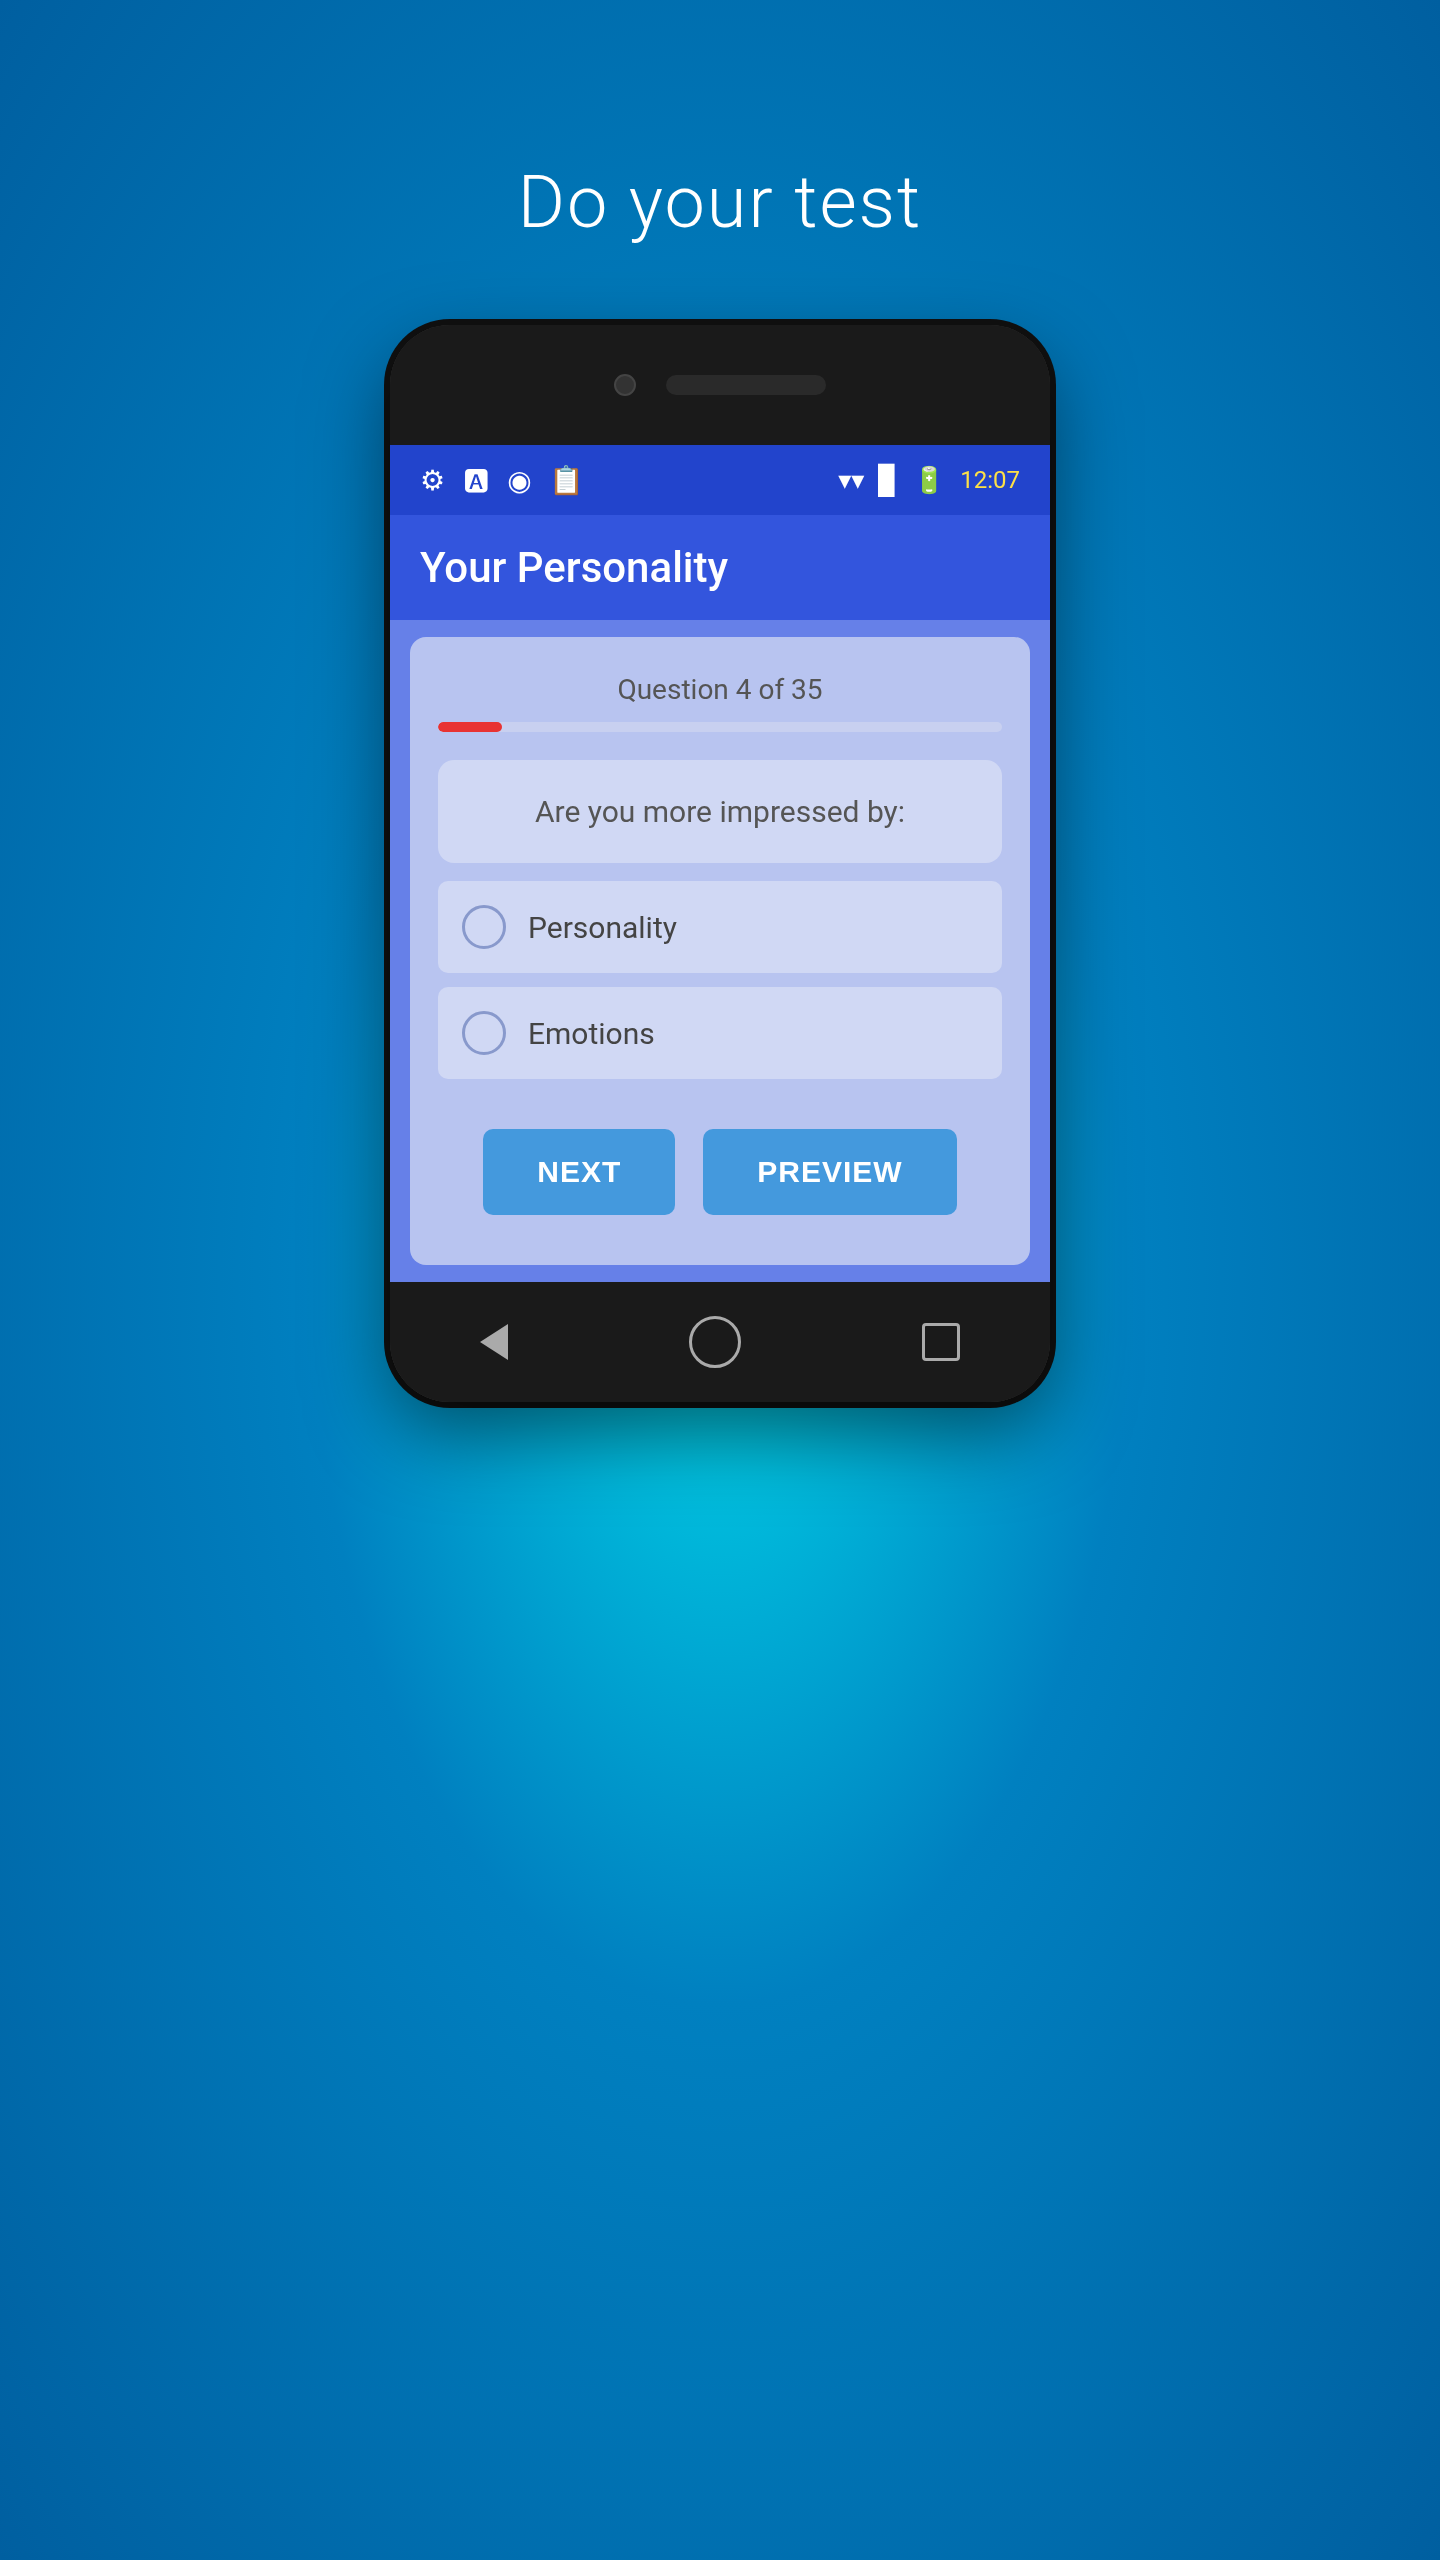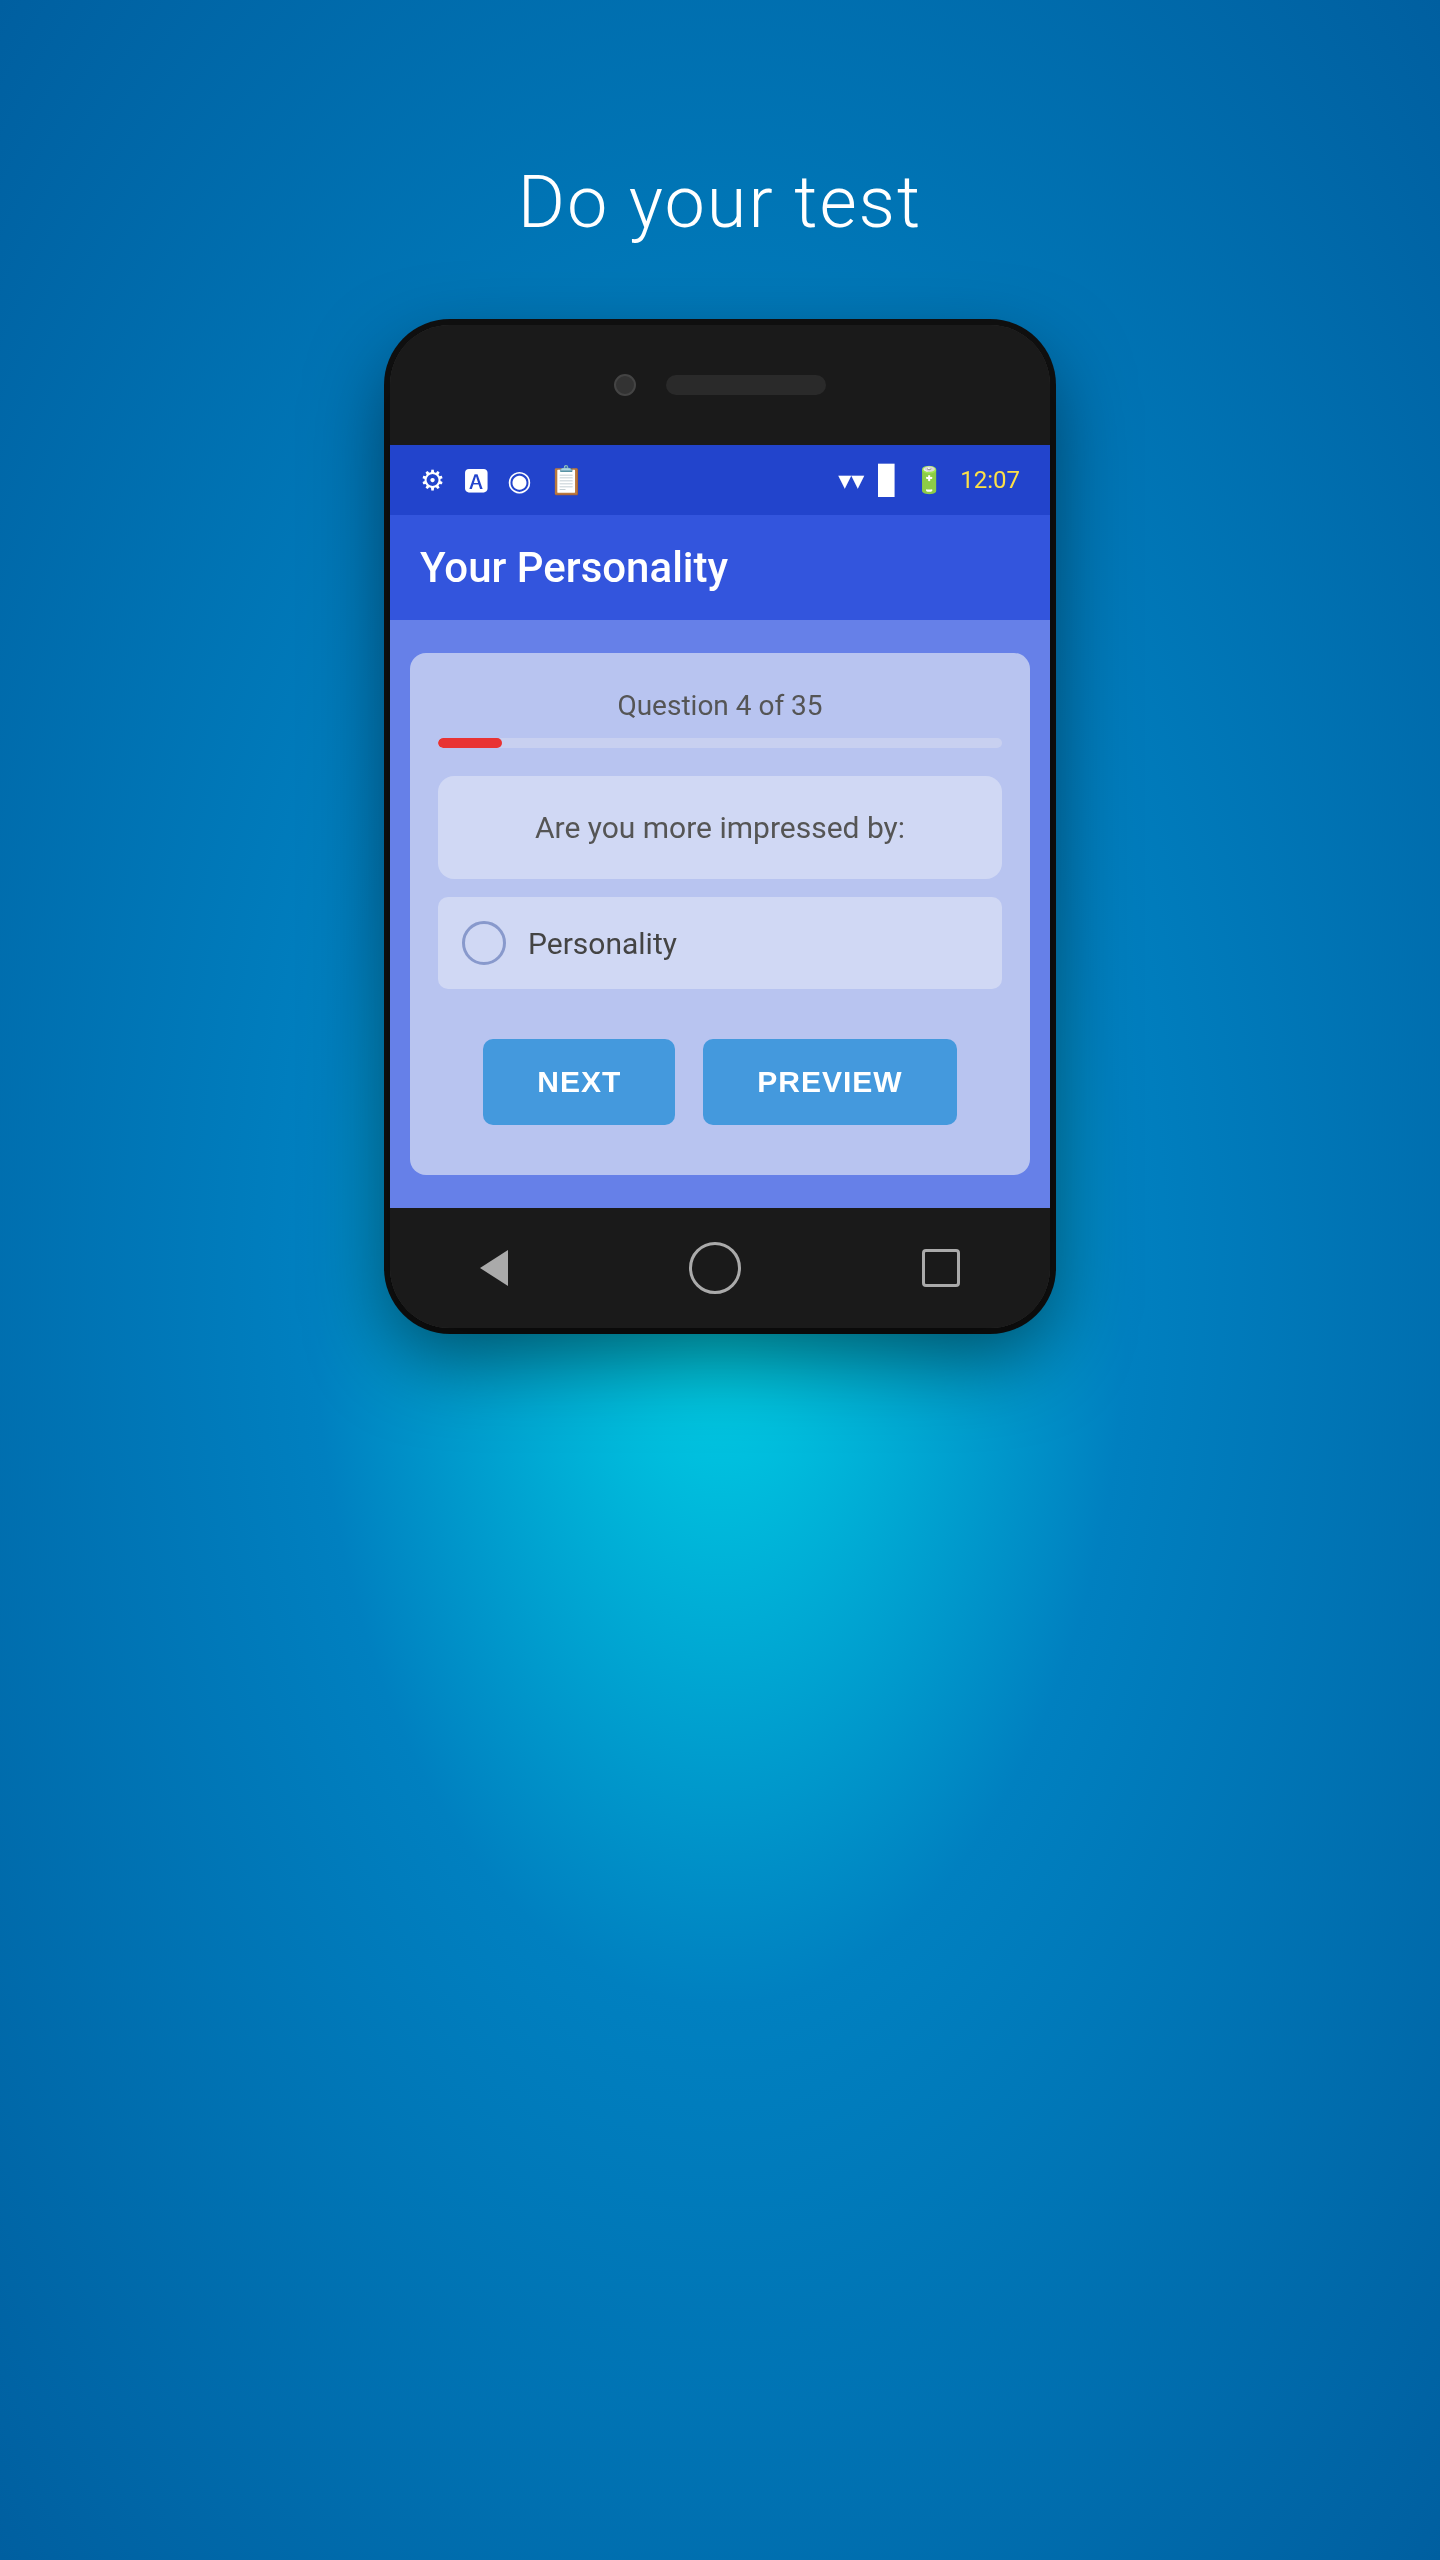--- a/index.html
+++ b/index.html
@@ -108,21 +108,21 @@
       color: white;
       font-size: 42px;
       font-weight: 500;
       margin-top: 40px;
     }
 
     
     .phone-screen {
       background: #6680e8;
       flex: 1;
-      padding: 33px 20px;
+      padding: 17px 20px;
       display: flex;
       flex-direction: column;
       align-items: center;
     }
 
     
     .quiz-card {
       background: #b8c4f0;
       border-radius: 16px;
       width: 100%;
@@ -311,20 +311,24 @@
 
       <div class="question-box">
         <span class="question-text">Are you more impressed by:</span>
       </div>
 
       <div class="answer-option">
         <div class="radio-circle"></div>
         <span class="answer-label">Personality</span>
       </div>
 
+      <div class="answer-option">
+        <div class="radio-circle"></div>
+        <span class="answer-label">Emotions</span>
+      </div>
 
       <div class="buttons-row">
         <button class="btn">NEXT</button>
         <button class="btn">PREVIEW</button>
       </div>
 
     </div>
 
   </div>
 

